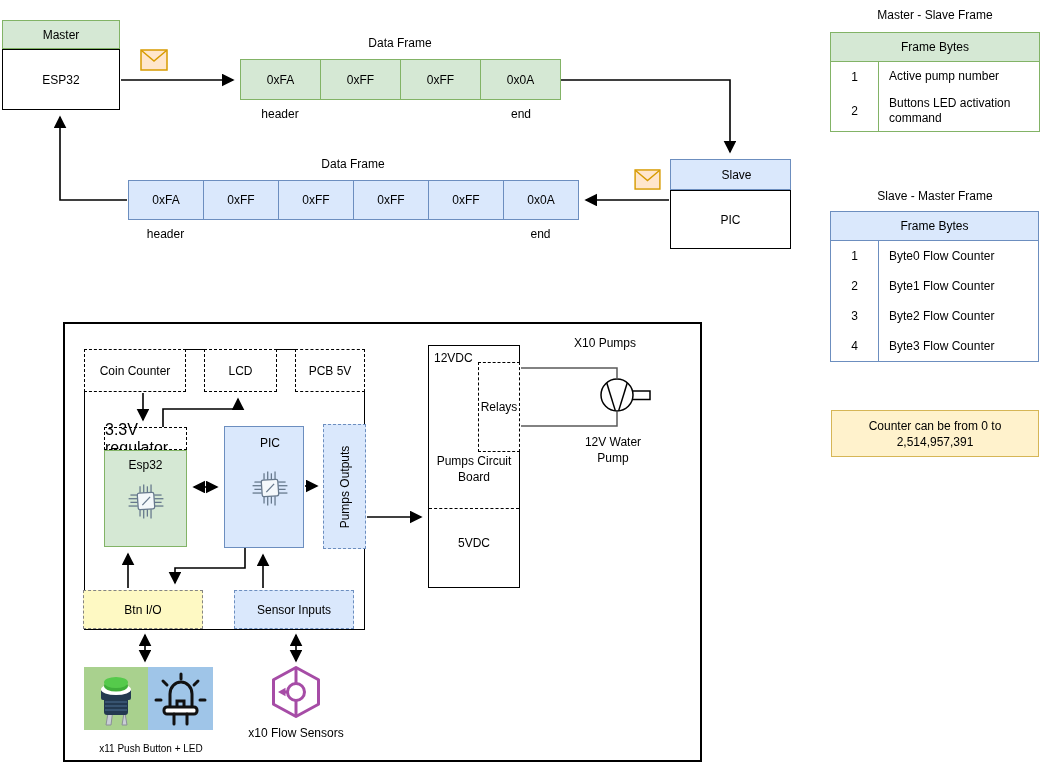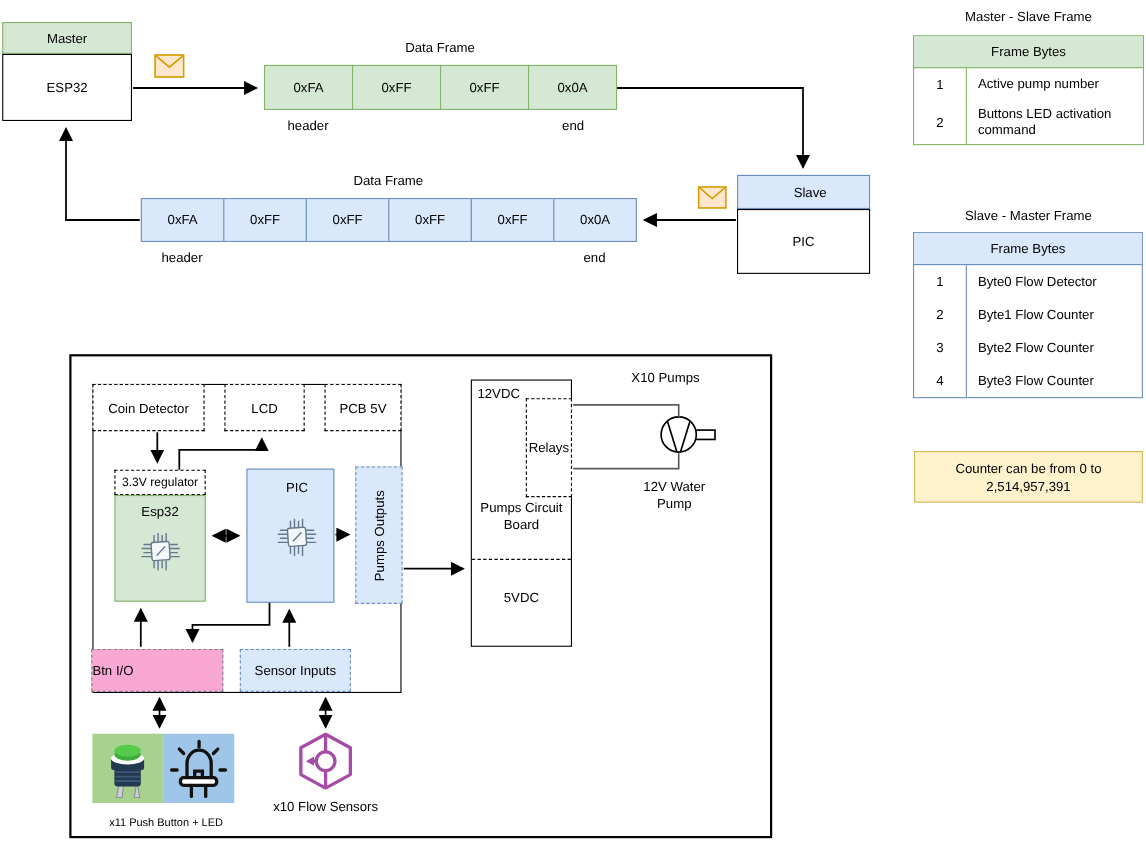--- a/index.html
+++ b/index.html
@@ -26,21 +26,21 @@
   .gt{border:1px solid #82b366;}
   .gt .thead{background:#d5e8d4;border-bottom:1px solid #82b366;}
   .gt .tnum{border-right:1px solid #82b366;}
   .bt{border:1px solid #6c8ebf;}
   .bt .thead{background:#dae8fc;border-bottom:1px solid #6c8ebf;}
   .bt .tnum{border-right:1px solid #6c8ebf;}
   
   .dash{background:#fff;border:1px dashed #000;display:flex;align-items:center;justify-content:center;}
   .dash-green{background:#d5e8d4;border:1px solid #82b366;}
   .dash-blue{background:#dae8fc;border:1px dashed #6c8ebf;display:flex;align-items:center;justify-content:center;}
-  .dash-gray{background:#f9a8d4;border:1px dashed #848484;display:flex;align-items:center;justify-content:flex-start;}
+  .dash-gray{background:#fef9c3;border:1px dashed #848484;display:flex;align-items:center;justify-content:center;}
   .vtext{position:absolute;left:50%;top:50%;transform:translate(-50%,-50%) rotate(-90deg);white-space:nowrap;}
   .note{background:#fff2cc;border:1px solid #d6b656;text-align:center;line-height:16px;padding-top:7px;}
   svg.overlay{position:absolute;left:0;top:0;z-index:6;pointer-events:none;}
   .tile{display:flex;align-items:center;justify-content:center;}
 </style>
 </head>
 <body>
 
 <div id="canvas">
 
@@ -101,21 +101,21 @@
       <div class="tnum">2</div>
       <div class="tdesc">Buttons LED activation command</div>
     </div>
   </div>
 
   <div class="lbl" style="left:830px;top:189px;width:210px;">Slave - Master Frame</div>
   <div class="abs ftable bt" style="left:830px;top:211px;width:209px;">
     <div class="thead">Frame Bytes</div>
     <div class="trow" style="height:30px;">
       <div class="tnum">1</div>
-      <div class="tdesc">Byte0 Flow Detector</div>
+      <div class="tdesc">Byte0 Flow Counter</div>
     </div>
     <div class="trow" style="height:30px;">
       <div class="tnum">2</div>
       <div class="tdesc">Byte1 Flow Counter</div>
     </div>
     <div class="trow" style="height:30px;">
       <div class="tnum">3</div>
       <div class="tdesc">Byte2 Flow Counter</div>
     </div>
     <div class="trow" style="height:30px;">
@@ -123,30 +123,30 @@
       <div class="tdesc">Byte3 Flow Counter</div>
     </div>
   </div>
 
   <div class="abs note" style="left:831px;top:410px;width:208px;height:47px;">Counter can be from 0 to 2,514,957,391</div>
 
   <div class="abs" style="left:63px;top:322px;width:639px;height:440px;border:2px solid #000;"></div>
   <div class="abs" style="left:84px;top:349px;width:281px;height:281px;border:1.5px solid #000;"></div>
 
   <div class="abs dash" style="left:84px;top:349px;width:102px;height:43px;">
-    <span>Coin Detector</span>
+    <span>Coin Counter</span>
   </div>
   <div class="abs dash" style="left:204px;top:349px;width:73px;height:43px;">
     <span>LCD</span>
   </div>
   <div class="abs dash" style="left:295px;top:349px;width:70px;height:43px;">
     <span>PCB 5V</span>
   </div>
 
-  <div class="abs dash" style="left:104px;top:427px;width:83px;height:23px;font-size:11px;">
+  <div class="abs dash" style="left:104px;top:427px;width:83px;height:23px;font-size:16px;">
     <span>3.3V regulator</span>
   </div>
 
   <div class="abs dash-green" style="left:104px;top:450px;width:83px;height:97px;text-align:center;">
     <div style="margin-top:7px;">Esp32</div>
     <svg style="display:block;margin:7px auto 0;" width="44" height="44" viewBox="0 0 48 48">
       <g stroke="#66788c" stroke-width="1.4" fill="none">
         <rect x="15" y="15" width="18" height="18" rx="2" fill="#f4f8fb" transform="rotate(-4 24 24)"></rect>
         <line x1="20" y1="28.5" x2="28.5" y2="19.5"></line>
         <line x1="17.5" y1="8" x2="17.5" y2="15"></line>
@@ -195,21 +195,21 @@
     </svg>
   </div>
 
   <div class="abs dash-blue" style="left:323px;top:424px;width:43px;height:125px;">
     <span class="vtext">Pumps Outputs</span>
   </div>
 
   <div class="abs dash-gray" style="left:83px;top:590px;width:120px;height:39px;">
     <span>Btn I/O</span>
   </div>
-  <div class="abs dash-blue" style="left:218px;top:590px;width:101px;height:39px;justify-content:center;">
+  <div class="abs dash-blue" style="left:234px;top:590px;width:120px;height:39px;justify-content:center;">
     <span>Sensor Inputs</span>
   </div>
 
   <div class="abs tile" style="left:84px;top:667px;width:64px;height:63px;background:#a9d18e;">
     <svg width="64" height="63" viewBox="0 0 64 63">
       <path d="M24,46 L22,58 L27,58 L28.5,46 Z" fill="#c9ced6" stroke="#8a8f98" stroke-width="1"></path>
       <path d="M40,46 L38,58 L43,58 L41,46 Z" fill="#c9ced6" stroke="#8a8f98" stroke-width="1"></path>
       <rect x="20" y="30" width="24" height="18" rx="3" fill="#233950"></rect>
       <line x1="21" y1="35" x2="43" y2="35" stroke="#3c5a78" stroke-width="1.6"></line>
       <line x1="21" y1="39" x2="43" y2="39" stroke="#3c5a78" stroke-width="1.6"></line>

